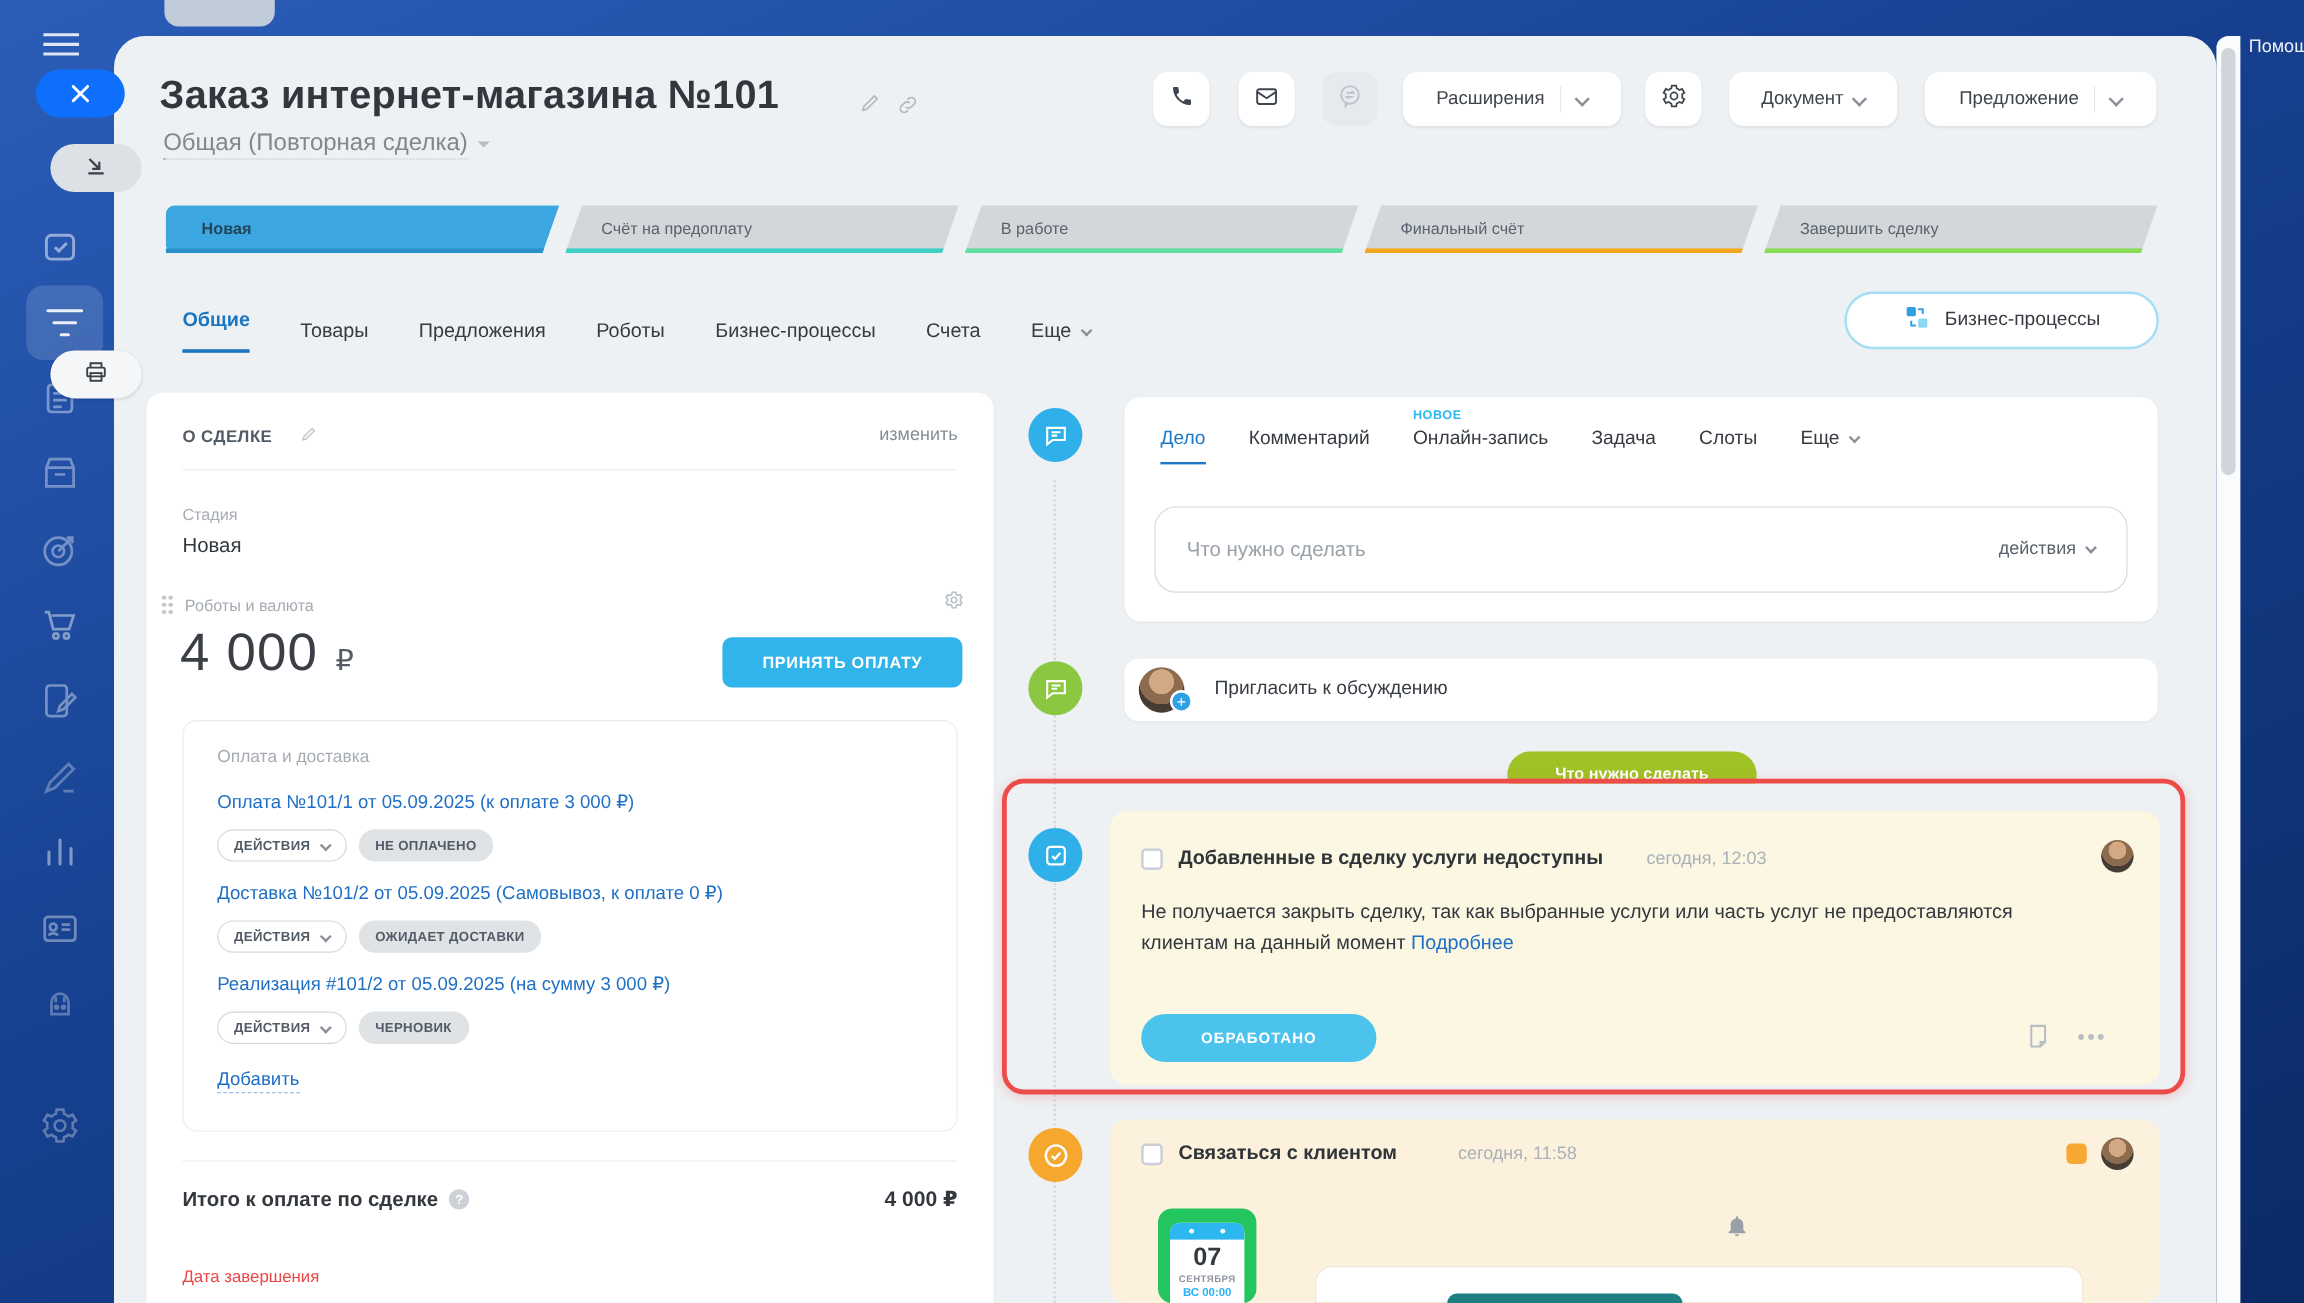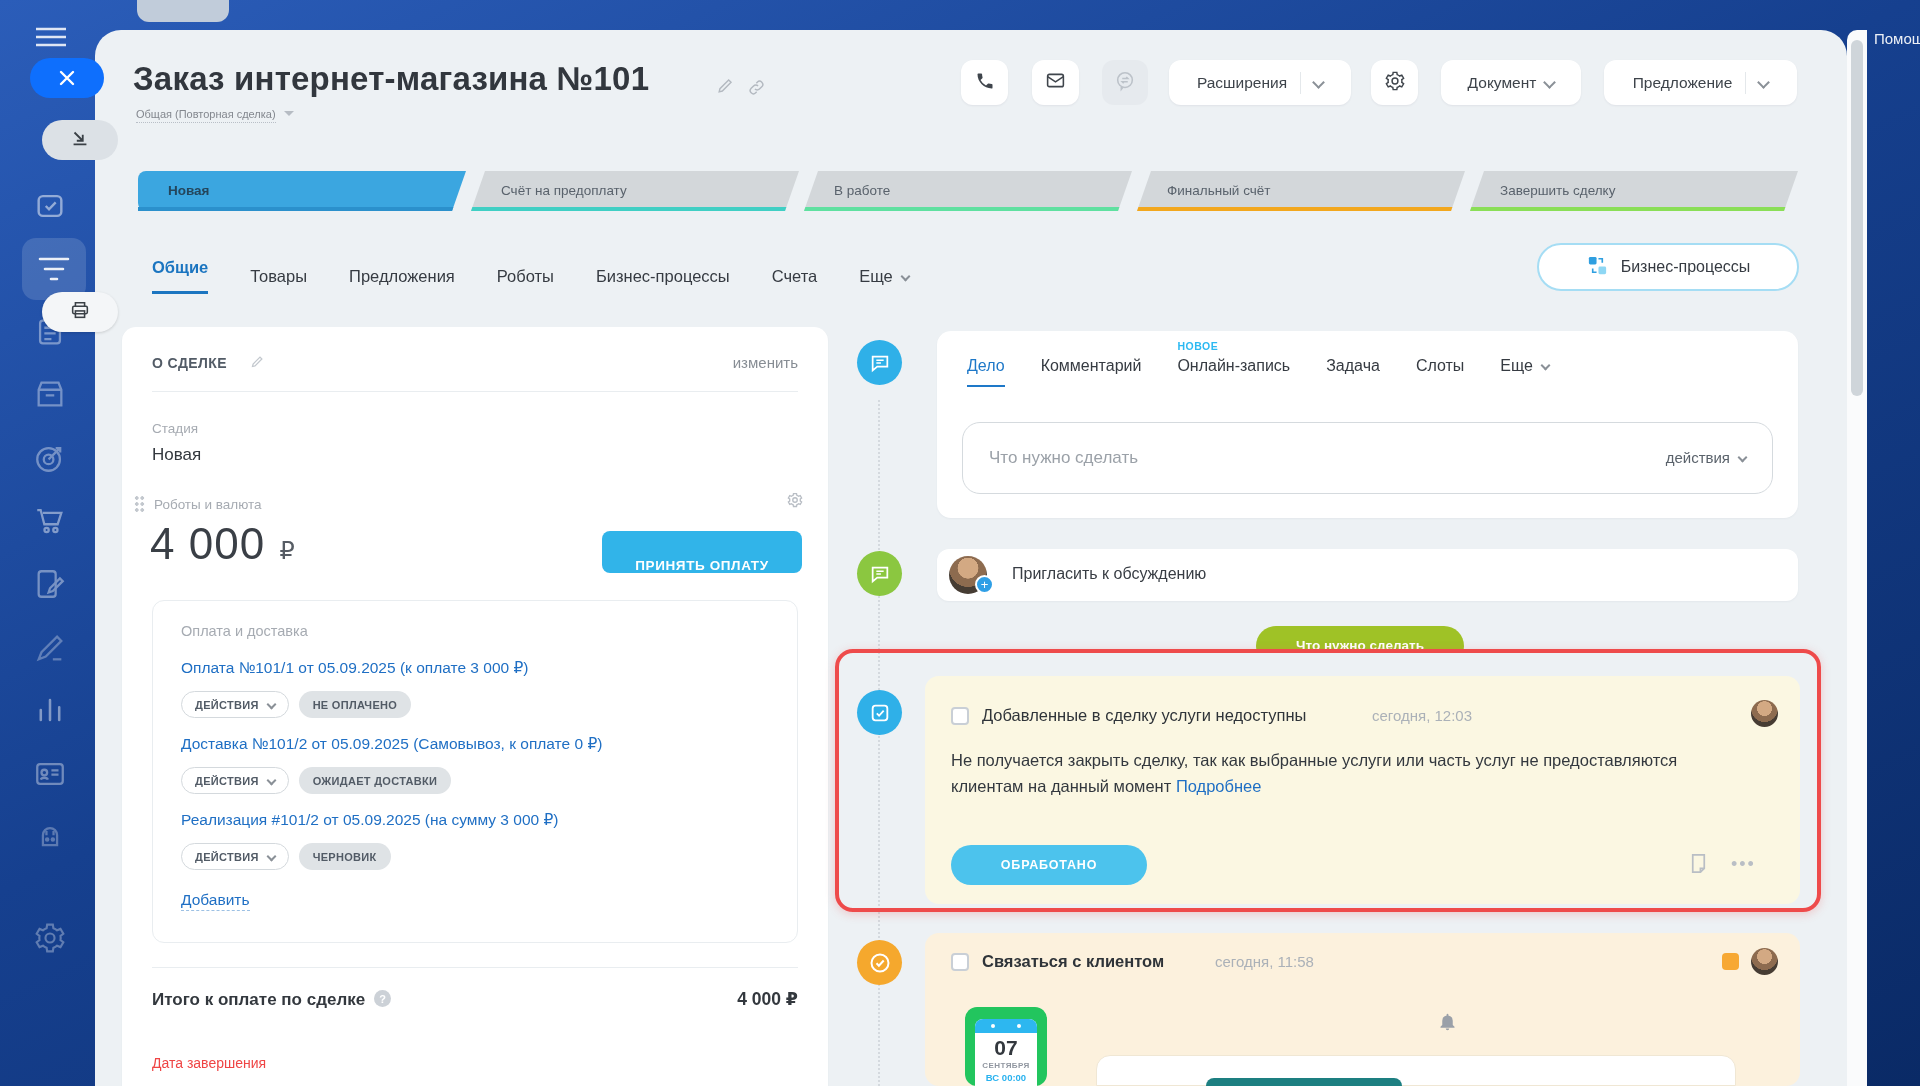--- a/index.html
+++ b/index.html
@@ -157,21 +157,21 @@
 <span class="abs" style="left:716px;top:76px;color:#b3b9c0">
   <svg width="19" height="19" viewBox="0 0 24 24" fill="none" stroke="currentColor" stroke-width="1.8">
       <path d="M4 20l1-4L16 5l3 3L8 19l-4 1z"></path>
     </svg>
 </span>
 <span class="abs" style="left:747px;top:78px;color:#b3b9c0">
   <svg width="19" height="19" viewBox="0 0 24 24" fill="none" stroke="currentColor" stroke-width="1.8">
       <path d="M10 14a4 4 0 0 0 5.7 0l3-3a4 4 0 0 0-5.7-5.7l-1.2 1.2M14 10a4 4 0 0 0-5.7 0l-3 3a4 4 0 0 0 5.7 5.7l1.2-1.2"></path>
     </svg>
 </span>
-<div class="abs" style="left:136px;top:108px;font-size:11px;color:#83878e">
+<div class="abs" style="left:136px;top:108px;font-size:20px;color:#83878e">
   <span style="border-bottom:1px dotted #b9bfc7;padding-bottom:2px">Общая (Повторная сделка)</span><span class="caret"></span>
 </div>
 
 <div class="wbtn" style="left:961px;top:60px;width:47px;height:45px">
   <span><svg width="20" height="20" viewBox="0 0 24 24" fill="#3f454c">
         <path d="M6.62 10.79a15.05 15.05 0 0 0 6.59 6.59l2.2-2.2a1 1 0 0 1 1.02-.24c1.12.37 2.32.57 3.57.57a1 1 0 0 1 1 1V20a1 1 0 0 1-1 1C10.85 21 3 13.15 3 4a1 1 0 0 1 1-1h3.5a1 1 0 0 1 1 1c0 1.25.2 2.45.57 3.57a1 1 0 0 1-.25 1.02l-2.2 2.2z"></path>
       </svg></span>
 </div>
 <div class="wbtn" style="left:1032px;top:60px;width:47px;height:45px">
   <span><svg width="21" height="21" viewBox="0 0 24 24" fill="none" stroke="#3f454c" stroke-width="1.8">
@@ -265,21 +265,21 @@
   <span class="abs" style="right:24px;top:164px;color:#b9bec5">
     <svg width="18" height="18" viewBox="0 0 24 24" fill="none" stroke="currentColor" stroke-width="1.8">
         <circle cx="12" cy="12" r="3"></circle>
         <path d="M19 13.3a7 7 0 0 0 0-2.6l1.8-1.4-1.8-3.1-2.2.9a7 7 0 0 0-2.3-1.3L14 3.4h-4l-.5 2.4a7 7 0 0 0-2.3 1.3l-2.2-.9-1.8 3.1L5 10.7a7 7 0 0 0 0 2.6l-1.8 1.4 1.8 3.1 2.2-.9a7 7 0 0 0 2.3 1.3l.5 2.4h4l.5-2.4a7 7 0 0 0 2.3-1.3l2.2.9 1.8-3.1z"></path>
       </svg>
   </span>
   <div class="abs" style="left:28px;top:192px">
     <span style="font-size:44px;color:#3a3f46;letter-spacing:1px">4 000</span>
     <span style="font-size:24px;color:#565c64;margin-left:10px">₽</span>
   </div>
-  <div class="abs" style="left: 480px; top: 204px; width: 200px; height: 42px; border-radius: 8px; display: flex; align-items: flex-end; justify-content: center; cursor: pointer; background: rgb(49, 180, 233);">
+  <div class="abs" style="left: 480px; top: 204px; width: 200px; height: 42px; border-radius: 8px; display: flex; align-items: center; justify-content: center; cursor: pointer; background: rgb(49, 180, 233);">
     <span style="color:#fff;font-size:13.5px;font-weight:700;letter-spacing:.6px">ПРИНЯТЬ ОПЛАТУ</span>
   </div>
 
   <div class="abs" style="left:30px;top:273px;width:646px;height:343px;border:1px solid #e9edf0;border-radius:12px;background:#fff">
     <span class="abs" style="left:28px;top:22px;font-size:14.5px;color:#a6abb2">Оплата и доставка</span>
 
     <a class="abs link" style="left:28px;top:58px">Оплата №101/1 от 05.09.2025 (к оплате 3 000 ₽)</a>
     <div class="abs" style="left:28px;top:90px;display:flex;gap:10px">
       <span class="act">
           <span>ДЕЙСТВИЯ</span>
@@ -370,21 +370,21 @@
 </div>
 
 <div class="abs" style="left:1256px;top:626px;width:208px;height:27px;overflow:hidden;z-index:4">
   <div style="width: 208px; height: 40px; border-radius: 20px; text-align: center; line-height: 38px; background: rgb(159, 194, 38);">
     <span style="color:#fff;font-size:13.5px;font-weight:700">Что нужно сделать</span>
   </div>
 </div>
 
 <div class="abs" style="left:925px;top:676px;width:875px;height:228px;background:#fbf7e2;border-radius:14px;z-index:3">
   <span class="cb abs" style="left:26px;top:31px"></span>
-  <span class="abs" style="left:57px;top:30px;font-size:16.5px;font-weight:400;color:#2f3439">Добавленные в сделку услуги недоступны</span>
+  <span class="abs" style="left:57px;top:30px;font-size:16.5px;font-weight:700;color:#2f3439">Добавленные в сделку услуги недоступны</span>
   <span class="abs" style="left:447px;top:31px;font-size:15px;color:#abb1b8">сегодня, 12:03</span>
   <span class="abs avatar" style="right:22px;top:24px;width:27px;height:27px"></span>
   <p class="abs" style="left:26px;top:72px;width:800px;font-size:16.5px;line-height:1.55;color:#33383e">
     <span>Не получается закрыть сделку, так как выбранные услуги или часть услуг не предоставляются клиентам на данный момент</span>
     <a class="link" style="font-size:16.5px">Подробнее</a>
   </p>
   <div class="abs" style="left: 26px; top: 169px; width: 196px; height: 40px; border-radius: 20px; display: flex; align-items: center; justify-content: center; cursor: pointer; background: rgb(76, 195, 237);">
     <span style="color:#fff;font-size:12.5px;font-weight:700;letter-spacing:.8px">ОБРАБОТАНО</span>
   </div>
   <span class="abs" style="left:762px;top:176px;color:#b9bec5">

